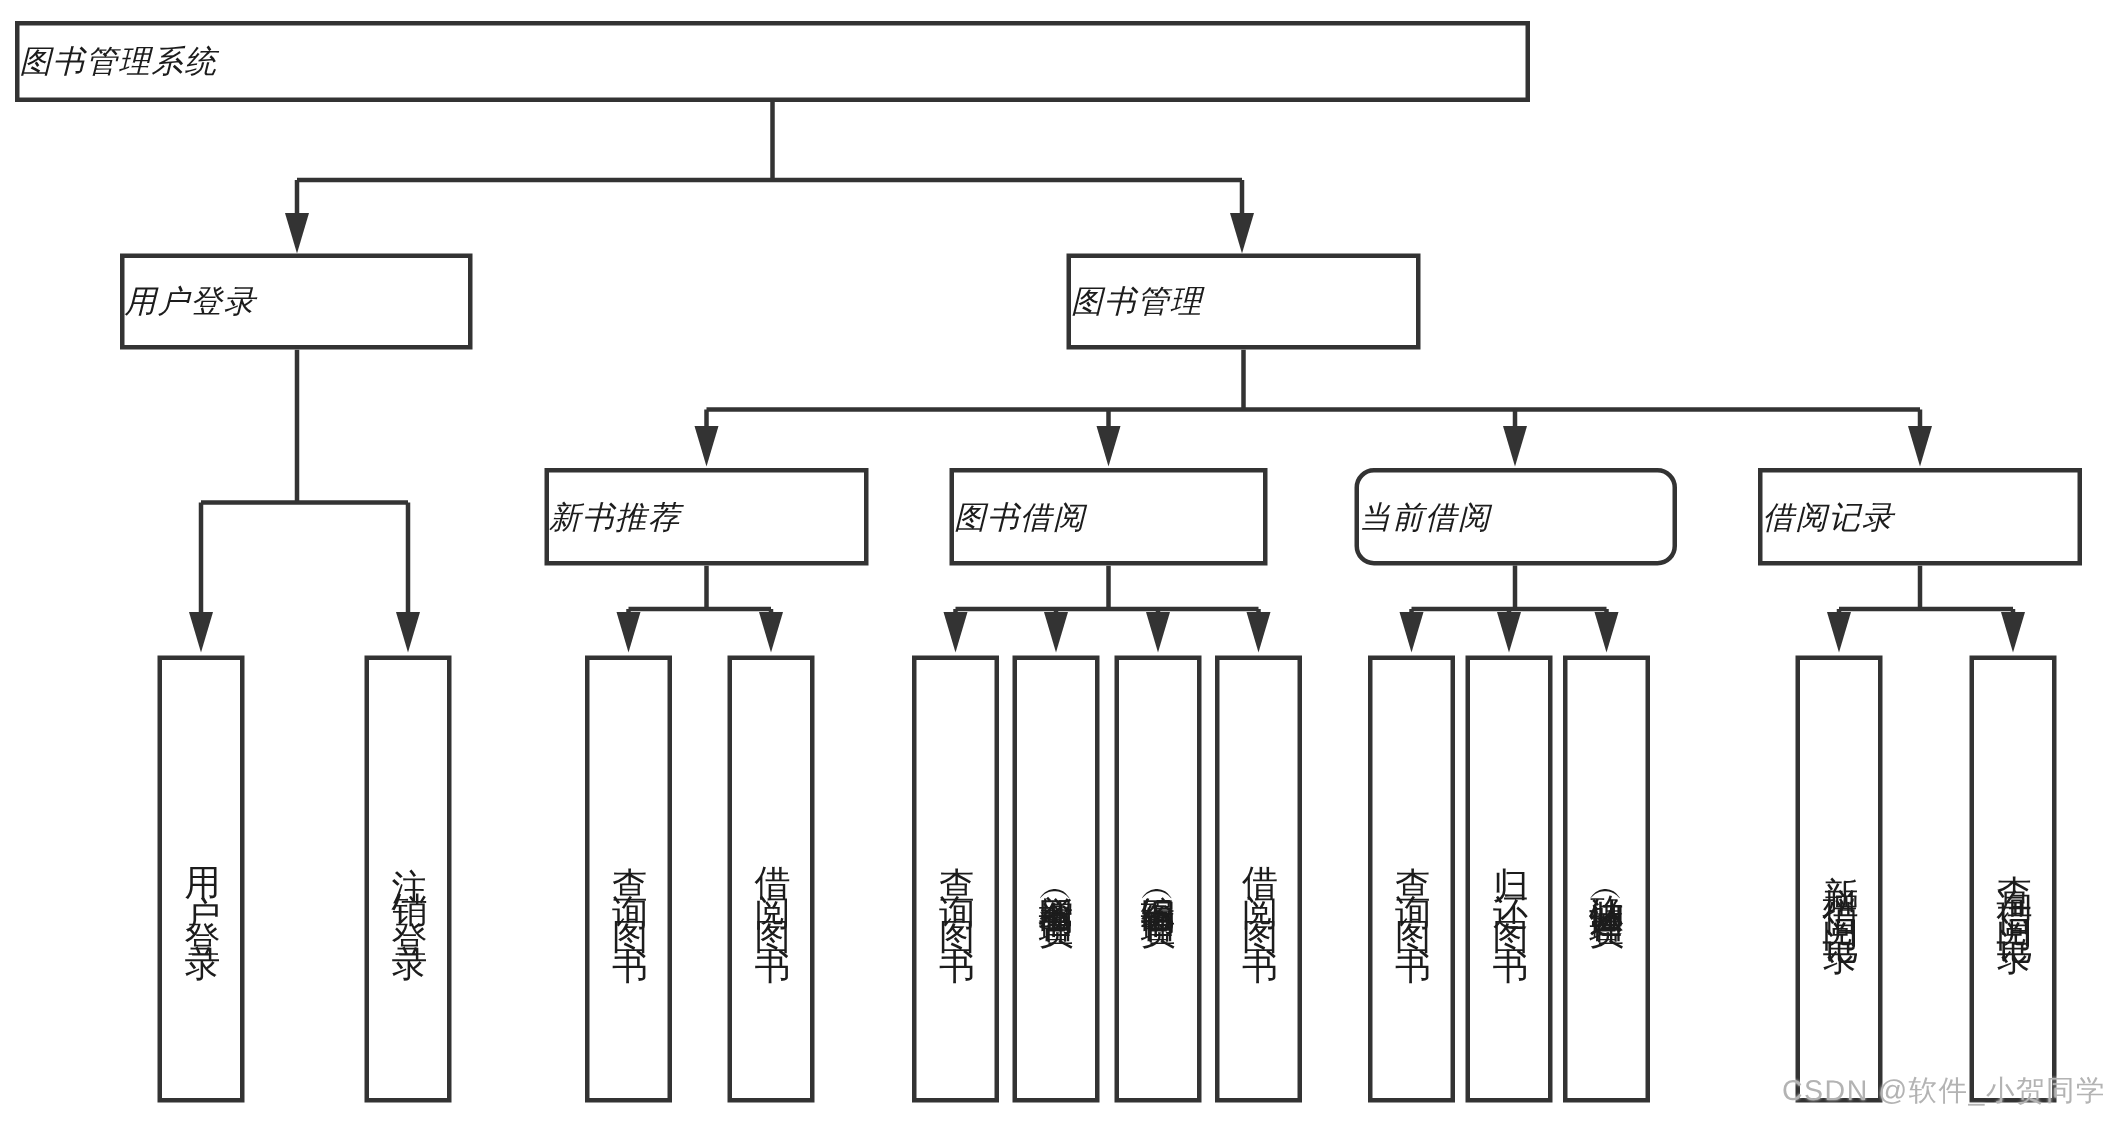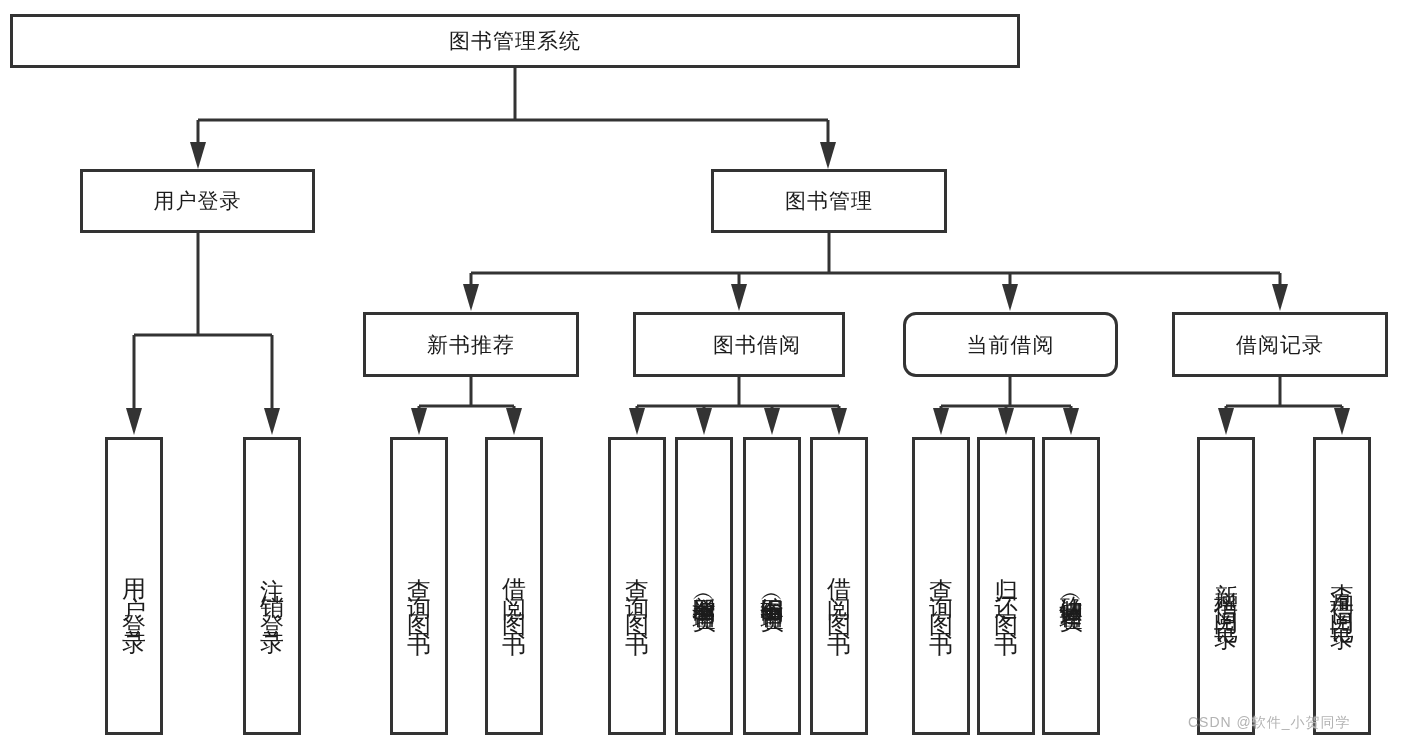--- a/index.html
+++ b/index.html
@@ -16,25 +16,26 @@
     overflow:hidden;
   }
   svg.wires{position:absolute;left:0;top:0;z-index:1;}
   svg.wires line,svg.wires path{stroke:var(--line);stroke-width:3;fill:none;}
   svg.wires polygon{fill:var(--line);stroke:none;}
   .hbox{
     position:absolute;
     box-sizing:border-box;
     border:3px solid var(--line);
     background:#ffffff;
-    display:flex;align-items:center;justify-content:center;
+    display:flex;align-items:center;
     z-index:2;
     color:var(--text);
     font-size:21px;
     letter-spacing:1px;
+    font-style:italic;
   }
   .vbox{
     position:absolute;
     box-sizing:border-box;
     border:3px solid var(--line);
     background:#ffffff;
     top:437px;width:58px;height:298px;
     display:flex;align-items:center;justify-content:center;
     z-index:2;
     color:var(--text);
@@ -47,21 +48,21 @@
     white-space:nowrap;
   }
   .s4{letter-spacing:18px;margin-bottom:-18px;}
   .s6{letter-spacing:9px;margin-bottom:-9px;}
   .s9{letter-spacing:2px;font-size:23px;margin-bottom:-2px;}
   .watermark{
     position:absolute;
     left:1188px;top:714px;
     z-index:3;
     color:var(--wm);
-    font-size:14px;
+    font-size:19px;
     letter-spacing:1px;
     white-space:nowrap;
     text-shadow:0 0 2px #ffffff;
   }
 </style>
 </head>
 <body>
 
 <div class="canvas">
 
@@ -148,21 +149,21 @@
   <div class="hbox" style="left:80px;top:169px;width:235px;height:64px;">
     <span>用户登录</span>
   </div>
   <div class="hbox" style="left:363px;top:312px;width:216px;height:65px;">
     <span>新书推荐</span>
   </div>
 
   <div class="hbox" style="left:711px;top:169px;width:236px;height:64px;">
     <span>图书管理</span>
   </div>
-  <div class="hbox" style="left:633px;top:312px;width:212px;height:65px;padding-left:36px;">
+  <div class="hbox" style="left:633px;top:312px;width:212px;height:65px;">
     <span>图书借阅</span>
   </div>
   <div class="hbox" style="left:903px;top:312px;width:215px;height:65px;border-radius:13px;">
     <span>当前借阅</span>
   </div>
   <div class="hbox" style="left:1172px;top:312px;width:216px;height:65px;">
     <span>借阅记录</span>
   </div>
 
   <div class="vbox" style="left:105px;">

